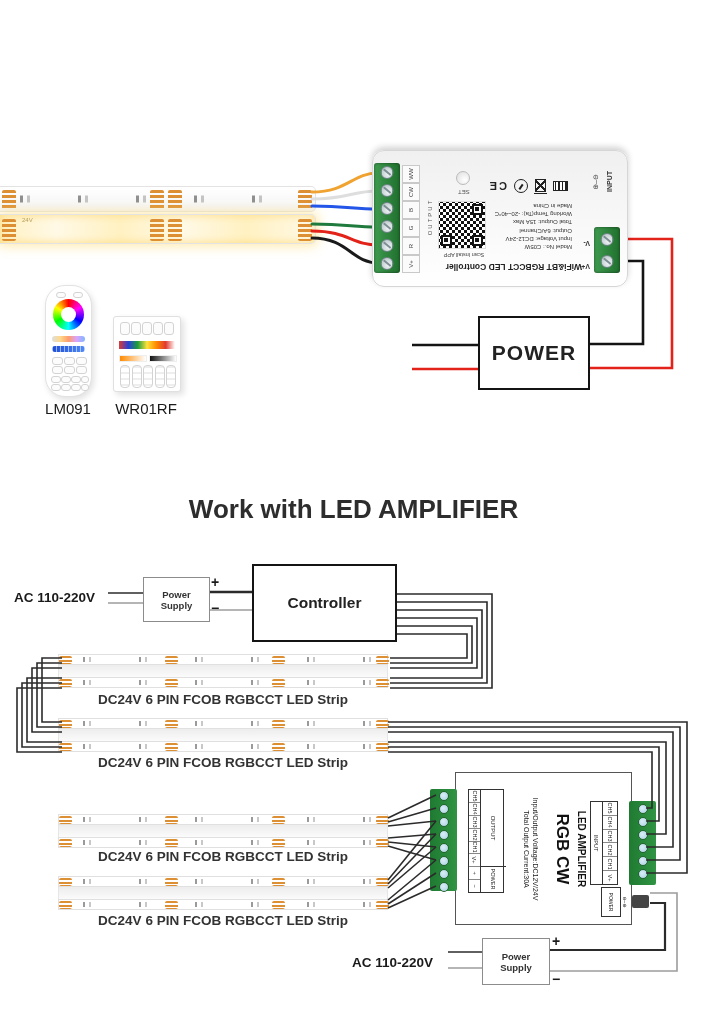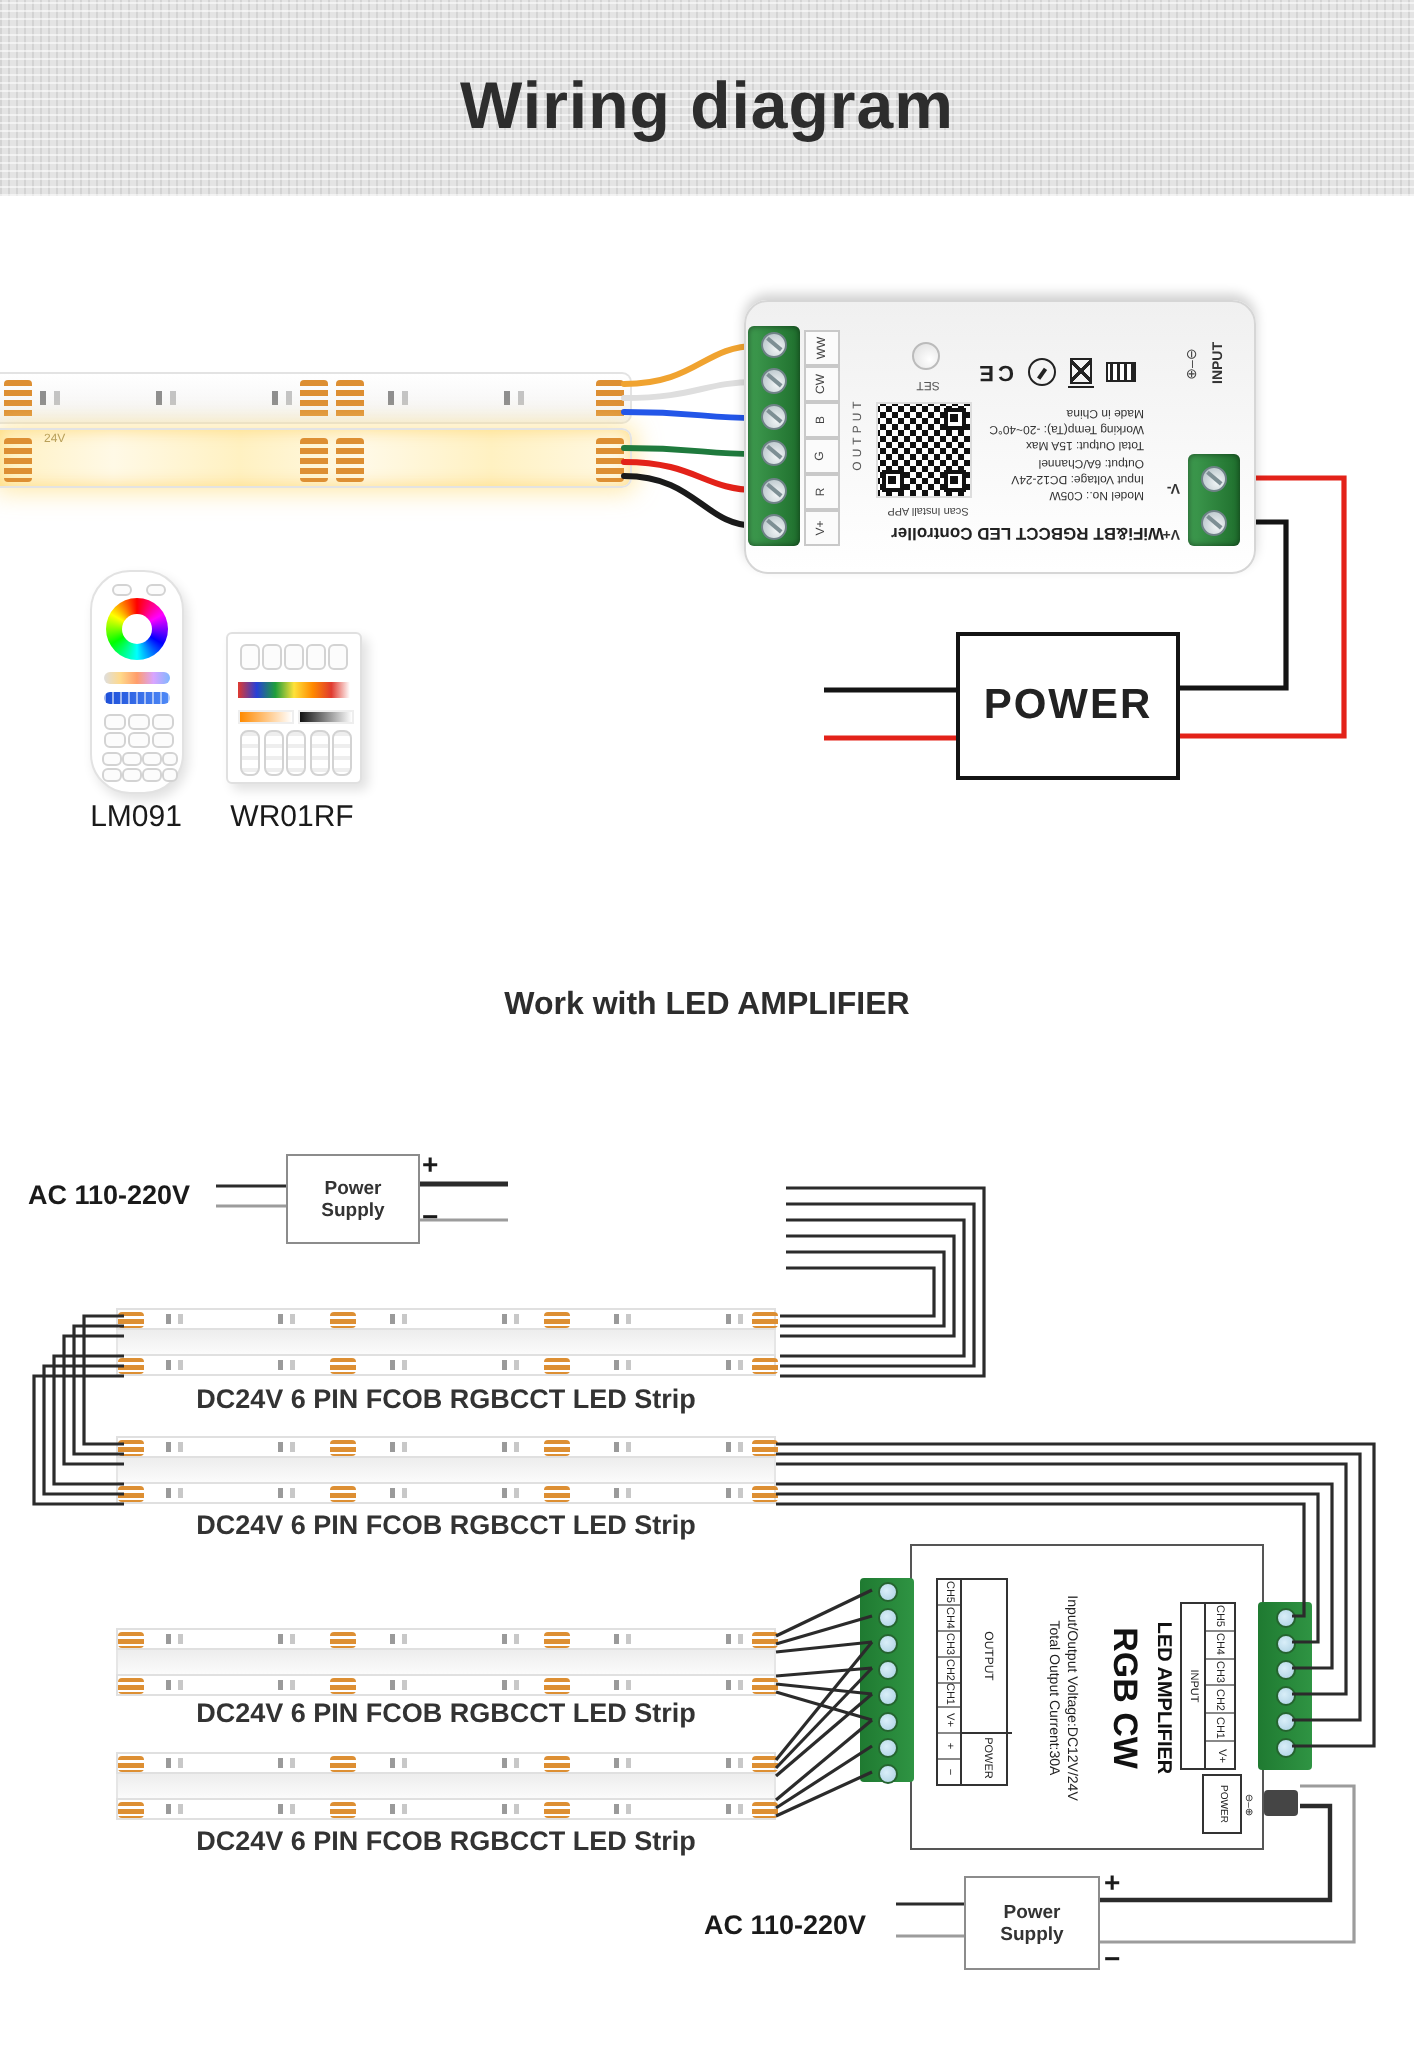--- a/index.html
+++ b/index.html
@@ -75,23 +75,20 @@
   .rm-btn{position:absolute;border:1px solid #d3d3d3;background:#fcfcfc;border-radius:3px;}
   .panel{left:113px;top:316px;width:66px;height:74px;background:#fff;border:1px solid #e0e0e0;border-radius:3px;
          box-shadow:3px 3px 6px rgba(0,0,0,.12);}
   .model-lbl{text-align:center;font-size:15px;color:#1a1a1a;}
 </style>
 </head>
 <body>
 
 <div id="canvas">
 
-  <div class="abs hdr">
-    <h1>Wiring diagram</h1>
-  </div>
 
   <div class="abs pstrip" style="top:186px;height:26px;">
     <div class="comp"></div>
     <i class="pad" style="left:2px;top:3px;height:20px;"></i>
     <i class="pad" style="left:150px;top:3px;height:20px;"></i>
     <i class="pad" style="left:168px;top:3px;height:20px;"></i>
     <i class="pad" style="left:298px;top:3px;height:20px;"></i>
   </div>
   <div class="abs pstrip cob" style="top:214px;height:30px;">
     <span class="mark24">24V</span>
@@ -140,21 +137,21 @@
     <div class="rm-btn" style="left:6px;top:48px;width:8px;height:21px;border-radius:4px;background:repeating-linear-gradient(180deg,#eee 0 2px,#fff 2px 6px);"></div>
     <div class="rm-btn" style="left:17.5px;top:48px;width:8px;height:21px;border-radius:4px;background:repeating-linear-gradient(180deg,#eee 0 2px,#fff 2px 6px);"></div>
     <div class="rm-btn" style="left:29px;top:48px;width:8px;height:21px;border-radius:4px;background:repeating-linear-gradient(180deg,#eee 0 2px,#fff 2px 6px);"></div>
     <div class="rm-btn" style="left:40.5px;top:48px;width:8px;height:21px;border-radius:4px;background:repeating-linear-gradient(180deg,#eee 0 2px,#fff 2px 6px);"></div>
     <div class="rm-btn" style="left:52px;top:48px;width:8px;height:21px;border-radius:4px;background:repeating-linear-gradient(180deg,#eee 0 2px,#fff 2px 6px);"></div>
   </div>
   <div class="abs model-lbl" style="left:33px;top:400px;width:70px;">LM091</div>
   <div class="abs model-lbl" style="left:111px;top:400px;width:70px;">WR01RF</div>
 
 
-  <div class="abs" style="left:0;top:494px;width:707px;text-align:center;font-size:16px;font-weight:bold;color:#2d2d2d;">Work with LED AMPLIFIER</div>
+  <div class="abs" style="left:0;top:494px;width:707px;text-align:center;font-size:26px;font-weight:bold;color:#2d2d2d;">Work with LED AMPLIFIER</div>
 
   <div class="abs lbl-ac" style="left:14px;top:590px;width:92px;font-size:13.5px;">AC 110-220V</div>
   <div class="abs lbl-ac" style="left:352px;top:955px;width:92px;font-size:13.5px;">AC 110-220V</div>
 
   <div class="abs amp-strip" style="left:58px;top:654px;">
     <div class="row">
         <i class="pad p0"></i>
         <i class="pad p1"></i>
         <i class="pad p2"></i>
         <i class="pad p3"></i>
@@ -388,20 +385,23 @@
   <div class="abs box-bold" style="left:478px;top:316px;width:108px;height:70px;z-index:6;">
     <span style="font-size:21px;font-weight:800;letter-spacing:1px;">POWER</span>
   </div>
 
   <div class="abs box-gray" style="left:143px;top:577px;width:65px;height:43px;z-index:6;">
     <span style="font-size:9.5px;font-weight:bold;color:#333;text-align:center;width:42px;">Power Supply</span>
   </div>
   <div class="abs lbl-ac" style="left:211px;top:574px;font-size:14px;z-index:6;">+</div>
   <div class="abs lbl-ac" style="left:211px;top:600px;font-size:14px;z-index:6;">−</div>
 
+  <div class="abs box-bold" style="left:252px;top:564px;width:141px;height:74px;z-index:6;">
+    <span style="font-size:15.5px;font-weight:800;">Controller</span>
+  </div>
 
   <div class="abs box-gray" style="left:482px;top:938px;width:66px;height:45px;z-index:6;">
     <span style="font-size:9.5px;font-weight:bold;color:#333;text-align:center;width:42px;">Power Supply</span>
   </div>
   <div class="abs lbl-ac" style="left:552px;top:933px;font-size:14px;z-index:6;">+</div>
   <div class="abs lbl-ac" style="left:552px;top:971px;font-size:14px;z-index:6;">−</div>
 
   <div class="abs ctrl" style="z-index:6;">
     <div class="ctrl-body"></div>
 

